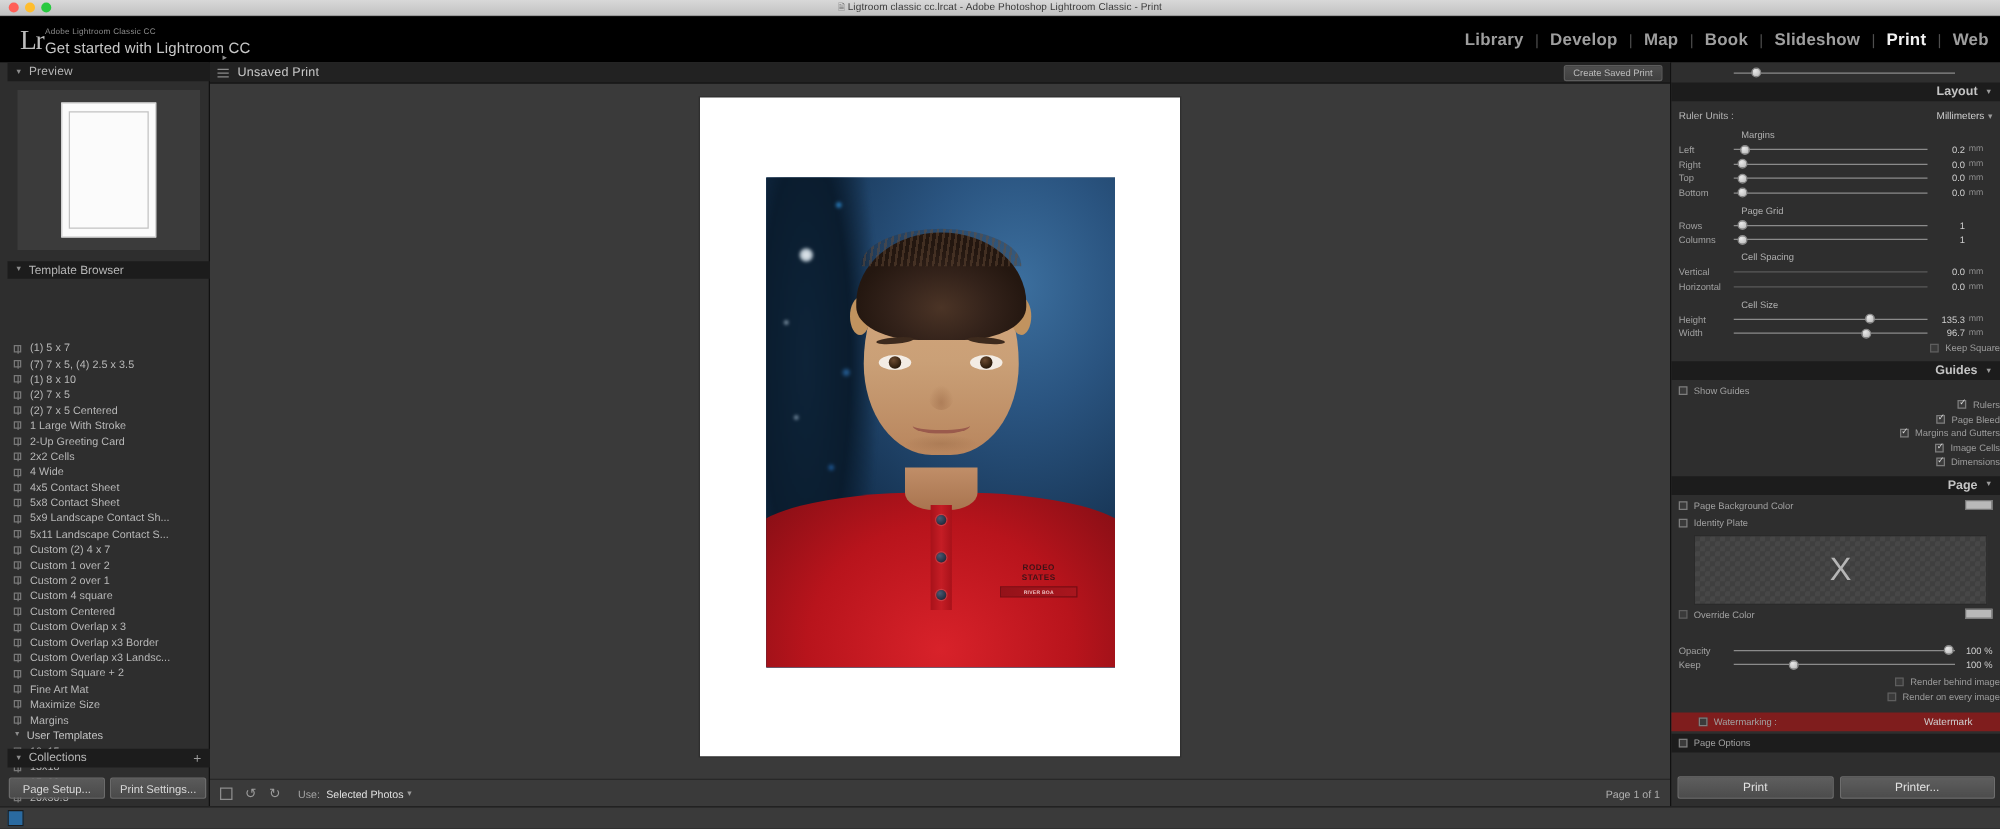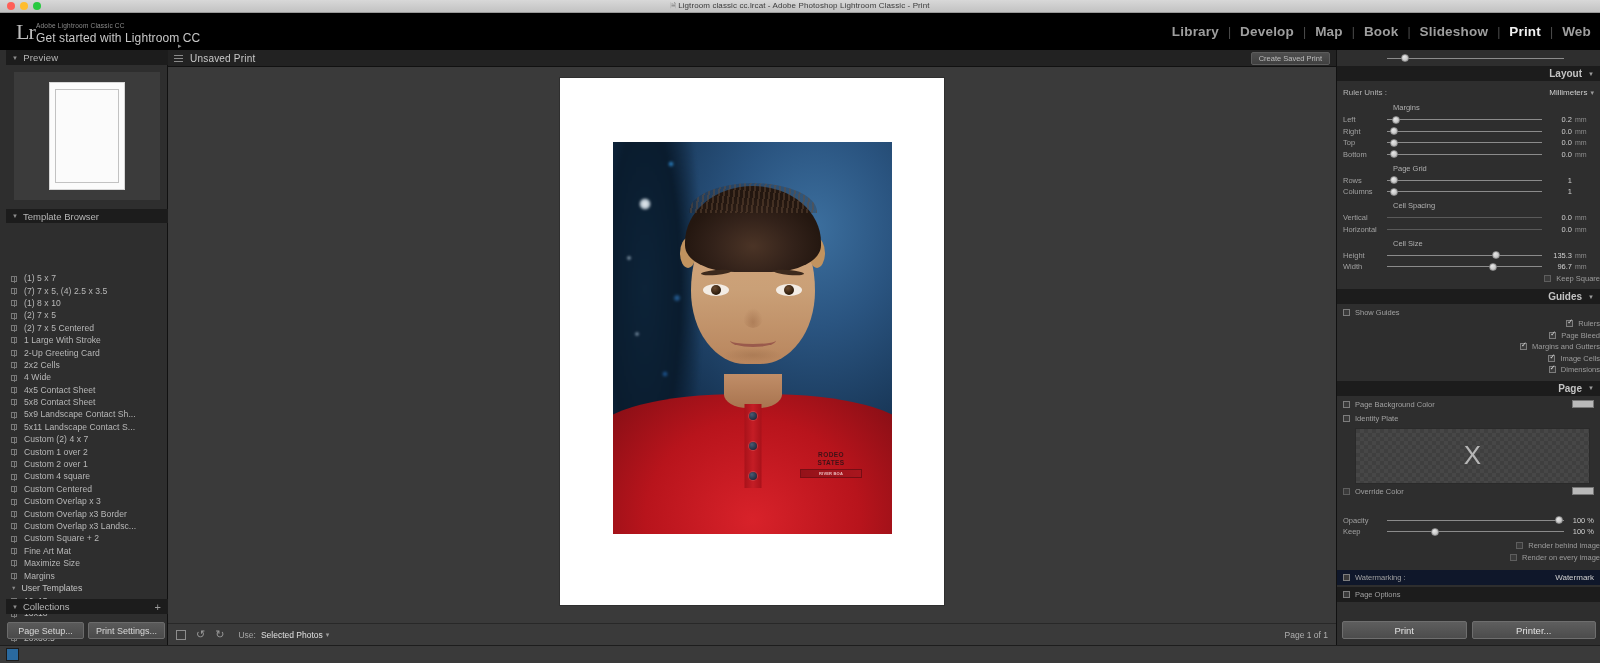--- a/index.html
+++ b/index.html
@@ -790,21 +790,21 @@
       <div class="opt-row" style="margin-top:3px">
         <span class="chk dim"></span>
         <span>Render behind image</span>
       </div>
       <div class="opt-row">
         <span class="chk dim"></span>
         <span>Render on every image</span>
       </div>
     </div>
 
-    <div class="sub-row" style="height:15px;background:#0f172a;margin:2px 0;padding:0 6px">
+    <div class="sub-row" style="height:15px;background:#7f1d1d;margin:2px 0;padding:0 22px">
       <span class="chk"></span>
       <span>Watermarking :</span>
       <span class="hval">Watermark</span>
     </div>
 
     <div class="sub-row" style="height:15px;background:#1c1c1c;margin:2px 0;padding:0 6px">
       <span class="chk"></span>
       <span>Page Options</span>
     </div>
 

